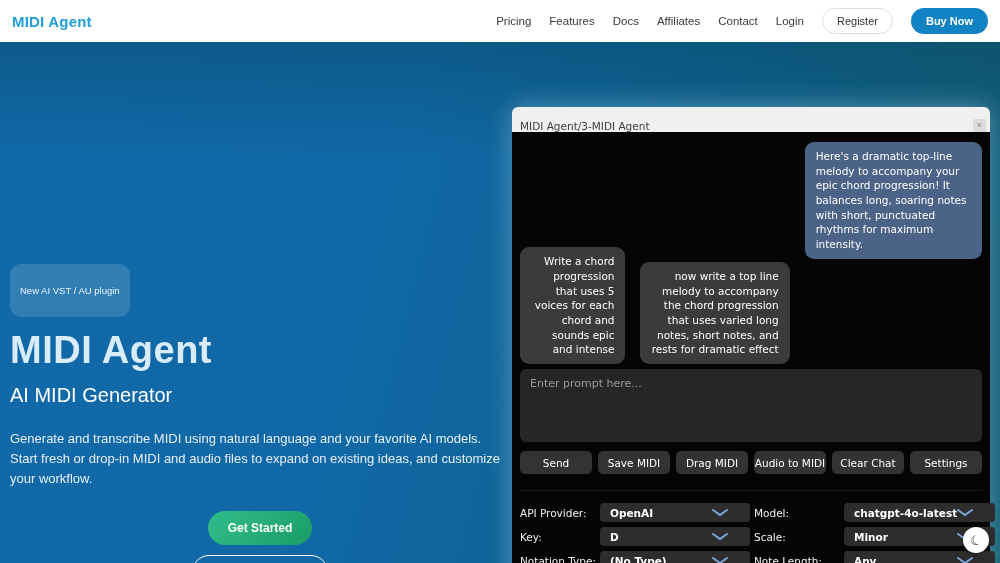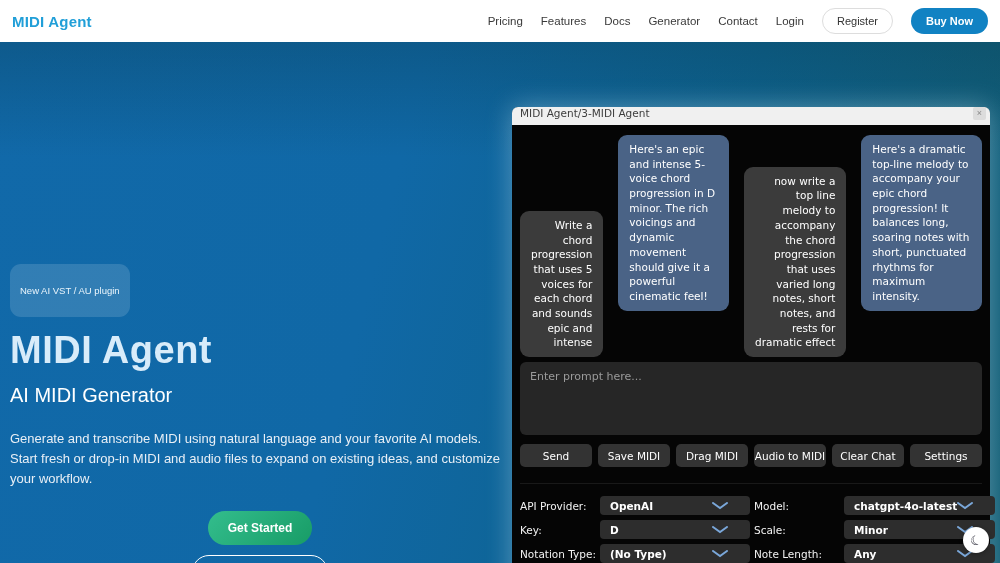--- a/index.html
+++ b/index.html
@@ -50,22 +50,22 @@
   }
 
   
   .plugin-window {
     position: absolute; left: 512px; top: 65px; width: 478px; height: 520px;
     border-radius: 7px 7px 0 0;
     box-shadow: 0 0 26px rgba(205,235,245,0.38);
     background: #050505; z-index: 3;
   }
   .titlebar {
-    height: 18px; background: #f0f0f0; border-radius: 6px 6px 0 0;
-    display: flex; align-items: flex-start; justify-content: space-between; padding: 0 4px 0 8px;
+    height: 25px; background: #f0f0f0; border-radius: 6px 6px 0 0;
+    display: flex; align-items: flex-end; justify-content: space-between; padding: 0 4px 0 8px;
   }
   .titlebar-text { font-size: 10.5px; color: #3c3c3c; font-family: "DejaVu Sans", sans-serif; }
   .close-btn {
     width: 13px; height: 13px; background: #dcdcdc; border-radius: 2px;
     display: flex; align-items: center; justify-content: center;
     font-size: 9px; color: #8a8a8a; cursor: pointer; line-height: 1;
   }
   .window-body { padding: 8px; font-family: "DejaVu Sans", sans-serif; }
 
   .chat-area { height: 224px; display: flex; flex-direction: row; gap: 15px; padding-top: 2px; }
@@ -113,21 +113,21 @@
 </style>
 </head>
 <body>
 
 <div class="header">
   <div class="logo">MIDI Agent</div>
   <div class="nav">
     <span class="nav-link">Pricing</span>
     <span class="nav-link">Features</span>
     <span class="nav-link">Docs</span>
-    <span class="nav-link">Generator</span>
+    <span class="nav-link">Affiliates</span>
     <span class="nav-link">Contact</span>
     <span class="nav-link">Login</span>
     <button class="pill-btn register-btn">Register</button>
     <button class="pill-btn buynow-btn">Buy Now</button>
   </div>
 </div>
 
 <div class="hero">
 
   <div class="hero-content">
@@ -146,21 +146,20 @@
       <span class="titlebar-text">MIDI Agent/3-MIDI Agent</span>
       <span class="close-btn">
         <span>×</span>
       </span>
     </div>
 
     <div class="window-body">
 
       <div class="chat-area">
         <div class="msg msg-user">Write a chord progression that uses 5 voices for each chord and sounds epic and intense</div>
-        <div class="msg msg-assistant">Here's an epic and intense 5-voice chord progression in D minor. The rich voicings and dynamic movement should give it a powerful cinematic feel!</div>
         <div class="msg msg-user">now write a top line melody to accompany the chord progression that uses varied long notes, short notes, and rests for dramatic effect</div>
         <div class="msg msg-assistant">Here's a dramatic top-line melody to accompany your epic chord progression! It balances long, soaring notes with short, punctuated rhythms for maximum intensity.</div>
       </div>
 
       <textarea class="prompt-box" placeholder="Enter prompt here..." style=""></textarea>
 
       <div class="action-row">
         <button class="action-btn">Send</button>
         <button class="action-btn">Save MIDI</button>
         <button class="action-btn">Drag MIDI</button>

